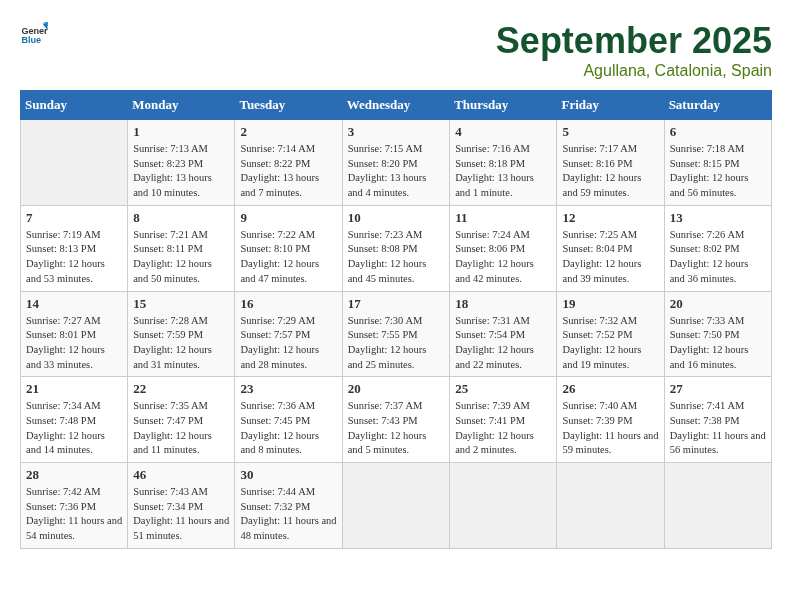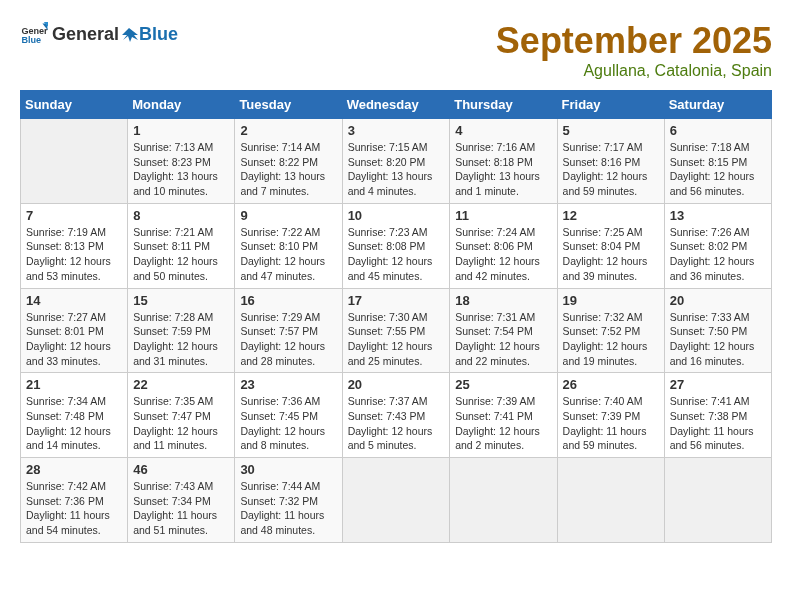--- a/index.html
+++ b/index.html
@@ -24,30 +24,31 @@
     .logo-icon {
       width: 28px;
       height: 28px;
     }
     .title-area {
       text-align: right;
     }
     .month-title {
       font-size: 36px;
       font-weight: bold;
-      color: #a16207;
+      color: #14532d;
     }
     .location-title {
       font-size: 16px;
       color: #4d7c0f;
     }
     table {
       width: 100%;
       border-collapse: collapse;
       font-size: 11px;
+      font-family: Liberation Serif, serif;
     }
     thead tr th {
       background-color: #2a6db5;
       color: #fff;
       padding: 6px 4px;
       text-align: left;
       font-size: 13px;
       font-weight: bold;
       border: 1px solid #2a6db5;
     }
@@ -84,27 +85,20 @@
 <body>
 
 <div class="header-area">
   <div class="logo">
     <svg class="logo-icon" viewBox="0 0 40 40" xmlns="http://www.w3.org/2000/svg">
       <text x="2" y="20" font-size="13" font-weight="bold" fill="#333">General</text>
       <text x="2" y="33" font-size="13" font-weight="bold" fill="#1a6faf">Blue</text>
       <polygon points="32,5 40,15 38,5" fill="#1a6faf"></polygon>
       <polygon points="34,3 40,10 40,3" fill="#2a8fd1"></polygon>
     </svg>
-    <div>
-      <span style="font-size:18px;font-weight:bold;">
-        <span style="color:#333">General</span><svg width="18" height="18" viewBox="0 0 18 18" style="vertical-align:middle;margin:0 1px">
-            <polygon points="9,2 18,9 14,9 18,14 12,11 10,16 8,10 3,14 7,9 2,9" fill="#1a6faf"></polygon>
-          </svg><span style="color:#1a6faf">Blue</span>
-      </span>
-    </div>
   </div>
   <div class="title-area">
     <div class="month-title">September 2025</div>
     <div class="location-title">Agullana, Catalonia, Spain</div>
   </div>
 </div>
 
 <table>
   <thead>
     <tr id="weekday-header">

